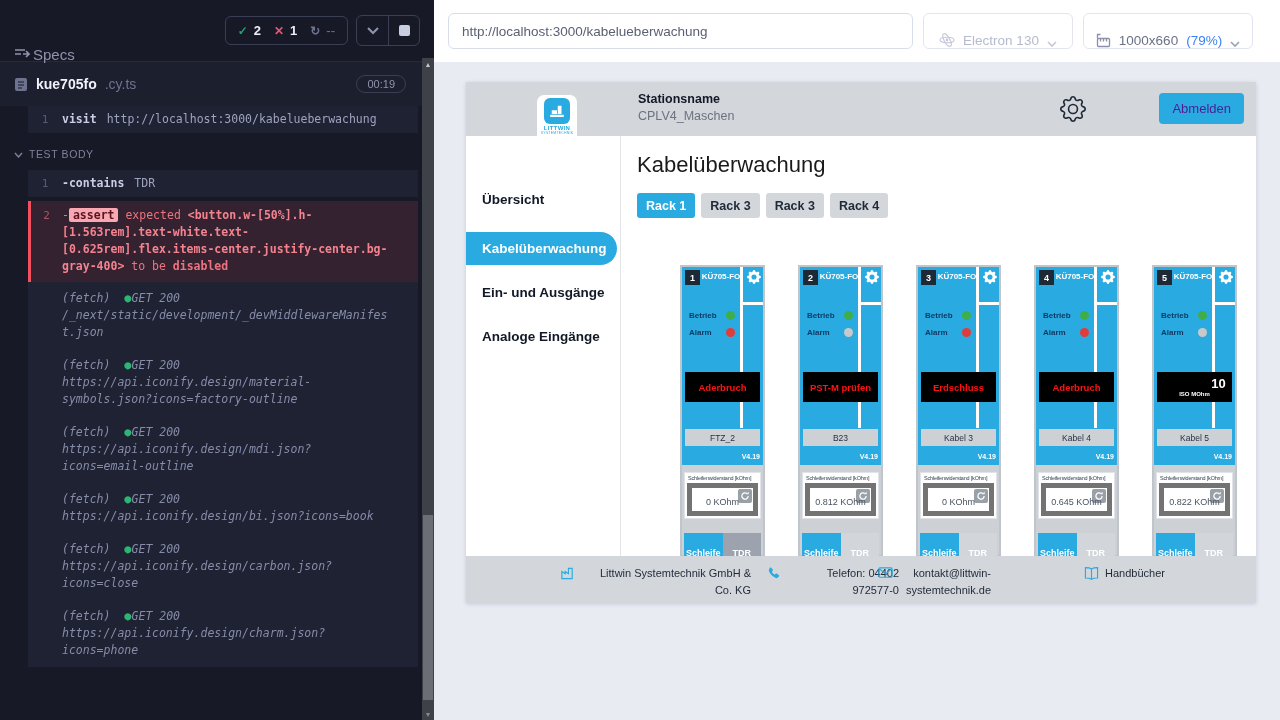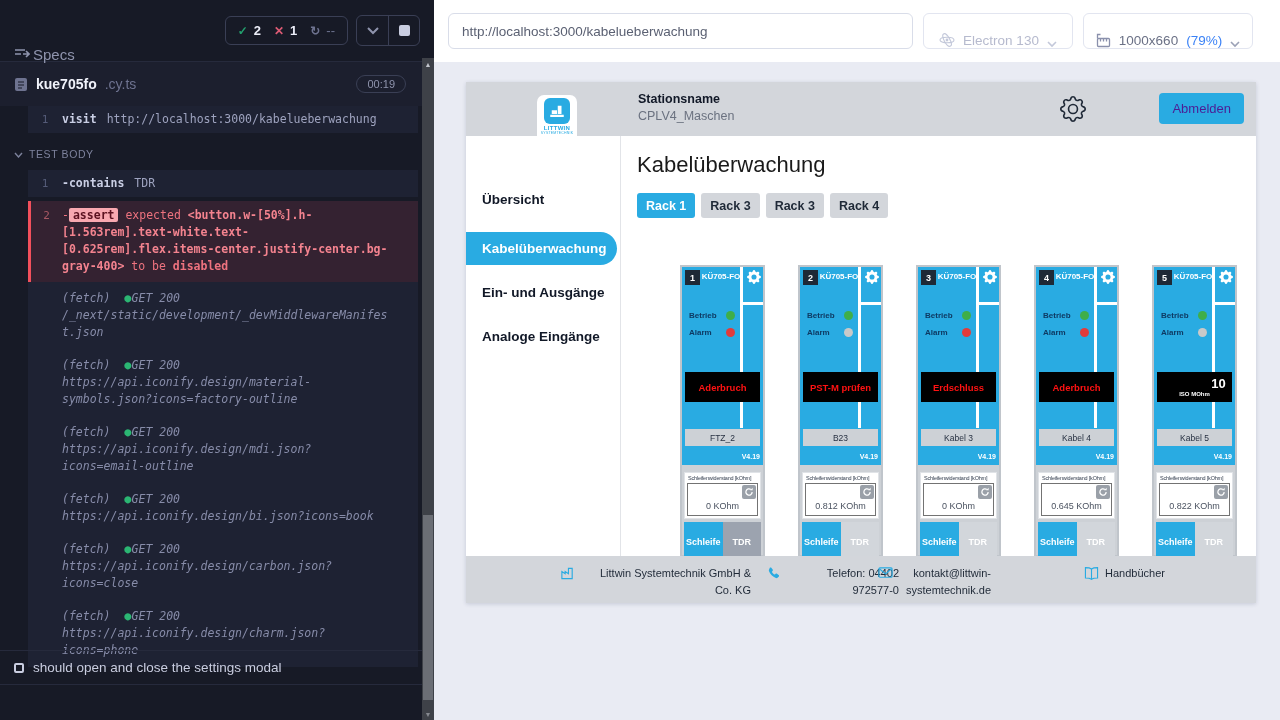--- a/index.html
+++ b/index.html
@@ -127,25 +127,25 @@
   .disp-main { color:#fff; font-size:13px; font-weight:bold; line-height:14px;margin-left:48px; }
   .disp-sub { color:#fff; font-size:6px; font-weight:bold; }
   .cable { position:absolute; left:3px; right:3px; top:162px; height:17px; background:#cdd1d6;
            color:#273142; font-size:8.5px; display:flex; align-items:center; justify-content:center; }
   .version { position:absolute; right:3px; top:186px; color:#fff; font-size:7px; font-weight:bold; }
   .graysep { position:absolute; left:0; right:0; top:198px; height:7px; background:#cdd1d6; }
   .lower { position:absolute; left:0; right:0; top:205px; bottom:0; background:#cdd1d6; padding:0 2px; }
   .panel { background:#fff; border:1px solid #e0e3e7; padding:2px; }
   .res-label { font-size:5.5px; letter-spacing:-.2px; color:#374151; white-space:nowrap;
                overflow:hidden; margin:0 0 2px 1px; }
-  .val-box { position:relative; height:33px; border:1px solid #737373; background:#fff; }
+  .val-box { position:relative; height:33px; border:5px solid #737373; background:#fff; }
   .refresh { position:absolute; top:1px; right:1px; width:14px; height:14px; background:#9aa0a8;
              border-radius:2px; display:flex; align-items:center; justify-content:center; cursor:pointer; }
   .val { position:absolute; bottom:4px; width:100%; text-align:center; font-size:9px; color:#4a5260; }
-  .btns { display:flex; height:40px; margin-top:3px; }
+  .btns { display:flex; height:40px; margin-top:14px; }
   .btn-half { flex:1; display:flex; align-items:center; justify-content:center; color:#fff;
               font-size:9px; font-weight:bold; cursor:pointer; }
   .btn-loop { background:#29abe2; }
   .strip { height:10px; background:#29abe2; margin-top:2px; }
 
   .app-footer { position:absolute; left:0; right:0; bottom:0; height:47px; background:#d3d6db;
                 z-index:5;text-align:right; }
   .f-item { position:absolute; top:9px; display:flex; gap:6px; align-items:flex-start; }
   .f-item svg { flex:0 0 15px; margin-top:1px; }
   .f-text { font-size:11px; color:#1f2937; line-height:1.5; }
@@ -272,24 +272,20 @@
     </div>
     <div class="log-row fetch">
       <span class="lnum"></span>
       <div class="lcontent">
         <div><span>(fetch)</span>&nbsp;&nbsp;<span class="dot-green">●</span><span>GET 200</span></div>
         <div>https://api.iconify.design/charm.json?icons=phone</div>
       </div>
     </div>
   </div>
 
-  <div class="bottom-test">
-    <span class="pend-sq"></span>
-    <span>should open and close the settings modal</span>
-  </div>
 
   <div class="rep-scroll">
     <div class="rs-arrow rs-up">▲</div>
     <div class="rs-thumb"></div>
     <div class="rs-arrow rs-down">▼</div>
   </div>
 </div>
 
 <div id="rightpane">
   <div class="topbar">

